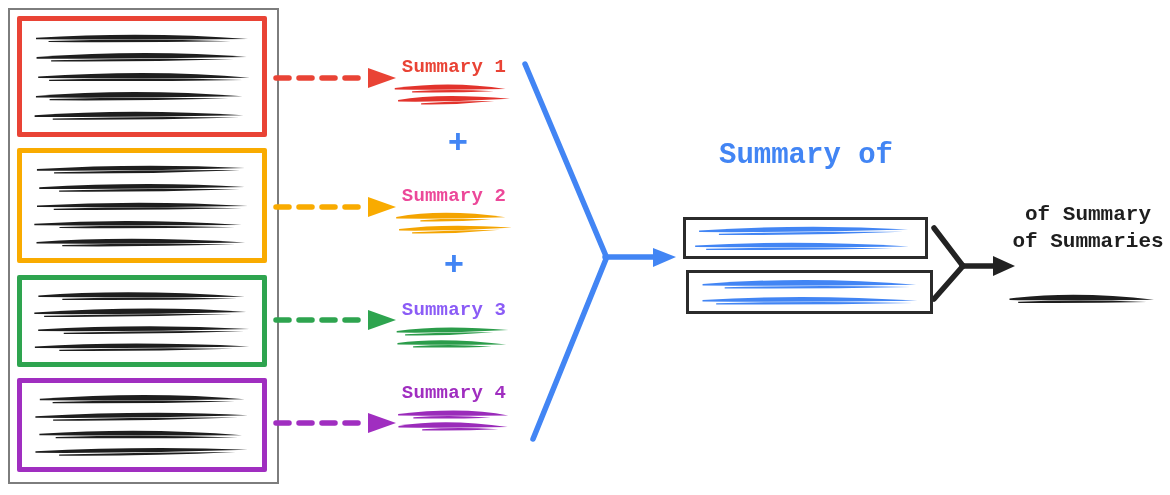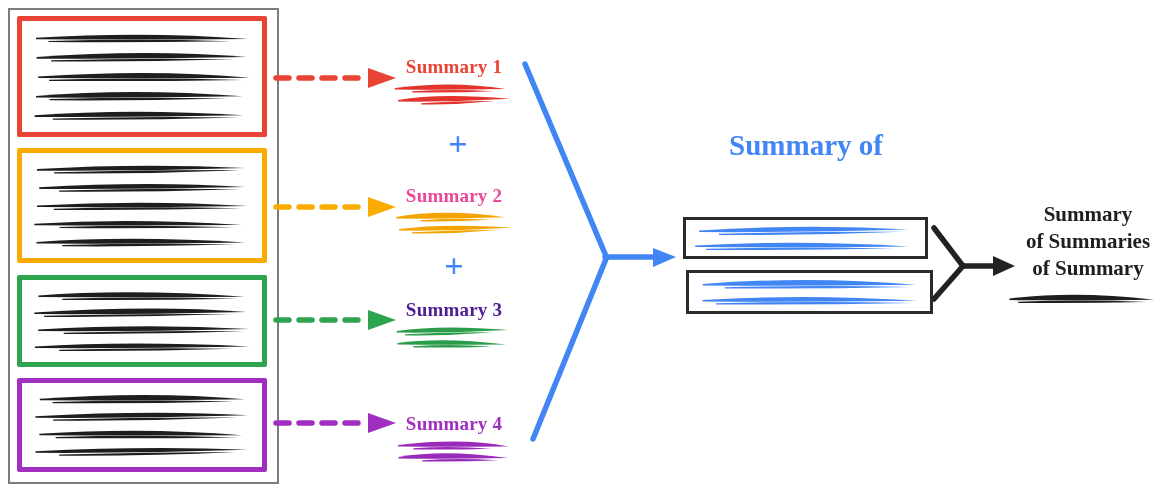--- a/index.html
+++ b/index.html
@@ -1,36 +1,36 @@
 <!DOCTYPE html>
 <html><head>
 <meta charset="utf-8">
 <style>
   html,body{margin:0;padding:0;background:#ffffff;}
   .canvas{position:relative;width:1170px;height:495px;background:#ffffff;overflow:hidden;
-          font-family:Liberation Serif, serif;}
+          font-family:Liberation Mono, monospace;}
   .abs{position:absolute;}
   .outer-box{left:8px;top:8px;width:271px;height:476px;border:2px solid #7d7d7d;box-sizing:border-box;background:#fff;}
   .doc-box{box-sizing:border-box;border-radius:2px;background:#fff;}
   .doc-box .scribble{position:absolute;left:11px;right:11px;top:7px;bottom:7px;}
   #doc1{left:17px;top:16px;width:250px;height:121px;border:5px solid #E94335;}
   #doc2{left:17px;top:148px;width:250px;height:115px;border:5px solid #F9AB00;}
   #doc3{left:17px;top:275px;width:250px;height:92px;border:5px solid #2EA44F;}
   #doc4{left:17px;top:378px;width:250px;height:94px;border:5px solid #A02EC0;}
   .overlay{position:absolute;left:0;top:0;pointer-events:none;}
   .sum-item{position:absolute;width:128px;text-align:center;}
   .sum-label{font-size:19px;line-height:26px;font-weight:600;letter-spacing:.2px;}
   .sum-scribble{height:24px;width:122px;margin:2px auto 0;}
   #sum1{left:390px;top:54px;} #sum1 .sum-label{color:#E94335;}
   #sum2{left:390px;top:183px;} #sum2 .sum-label{color:#ec4899;}
-  #sum3{left:390px;top:297px;} #sum3 .sum-label{color:#4c1d95;}
-  #sum4{left:390px;top:411px;} #sum4 .sum-label{color:#A02EC0;}
+  #sum3{left:390px;top:297px;} #sum3 .sum-label{color:#8b5cf6;}
+  #sum4{left:390px;top:380px;} #sum4 .sum-label{color:#A02EC0;}
   .plus{position:absolute;width:40px;text-align:center;font-size:34px;line-height:34px;font-weight:700;color:#4285F4;}
   #plus1{left:438px;top:127px;} #plus2{left:434px;top:249px;}
-  .mid-title{left:696px;top:126px;width:220px;text-align:center;font-size:29px;line-height:38px;
+  .mid-title{left:696px;top:137px;width:220px;text-align:center;font-size:29px;line-height:38px;
              font-weight:700;color:#4285F4;}
   .mid-box{box-sizing:border-box;border:3px solid #2b2b2b;background:#fff;}
   #midbox1{left:683px;top:217px;width:245px;height:42px;}
   #midbox2{left:686px;top:270px;width:247px;height:44px;}
   .mid-box .scribble{position:absolute;left:7px;right:7px;top:3px;bottom:3px;}
   .final-title{left:1012px;top:201px;width:152px;text-align:center;font-size:21px;line-height:27px;
                font-weight:600;color:#1e1e1e;}
   .final-scribble{left:1008px;top:290px;width:156px;height:17px;}
   .scribble svg{display:block;}
 </style>
@@ -198,23 +198,22 @@
         <svg width="227" height="32">
           <path d="M6.554526748971194,8 Q113.58171939300411,-0.4546167695473251 220.11817129629628,8.76355452674897 Q113.33634902263374,10.2 6.554526748971194,9.6 Z" fill="#4285F4"></path>
           <path d="M28.672196502057616,11.2 Q121.52012388545953,8.8 214.36805126886145,10.96355452674897 Q121.52012388545953,13 28.672196502057616,12.4 Z" fill="#4285F4"></path>
           <path d="M6.496373456790123,24 Q109.07902520576131,17.61844135802469 221.44382716049384,24.788490226337448 Q113.97010030864197,26.2 6.496373456790123,25.6 Z" fill="#4285F4"></path>
           <path d="M20.166435185185186,27.2 Q118.39760802469137,24.8 216.62878086419755,26.988490226337447 Q118.39760802469137,29 20.166435185185186,28.4 Z" fill="#4285F4"></path>
         </svg>
       </div>
   </div>
 
   <div class="abs final-title">
-    <div>Summary</div>
+    <div>of Summary</div>
     <div>of Summaries</div>
-    <div>of Summary</div>
   </div>
   <div class="abs scribble final-scribble">
       <svg width="156" height="17">
         <path d="M1.5114197530864197,8.5 Q67.56368955761316,0.46508487654320874 146.02542438271604,9.809902263374486 Q73.76842206790123,10.7 1.5114197530864197,10.1 Z" fill="#1e1e1e"></path>
         <path d="M10.184953703703703,11.7 Q74.41622299382716,9.3 138.6474922839506,12.009902263374485 Q74.41622299382716,13.5 10.184953703703703,12.9 Z" fill="#1e1e1e"></path>
       </svg>
     </div>
 
 </div>
 

